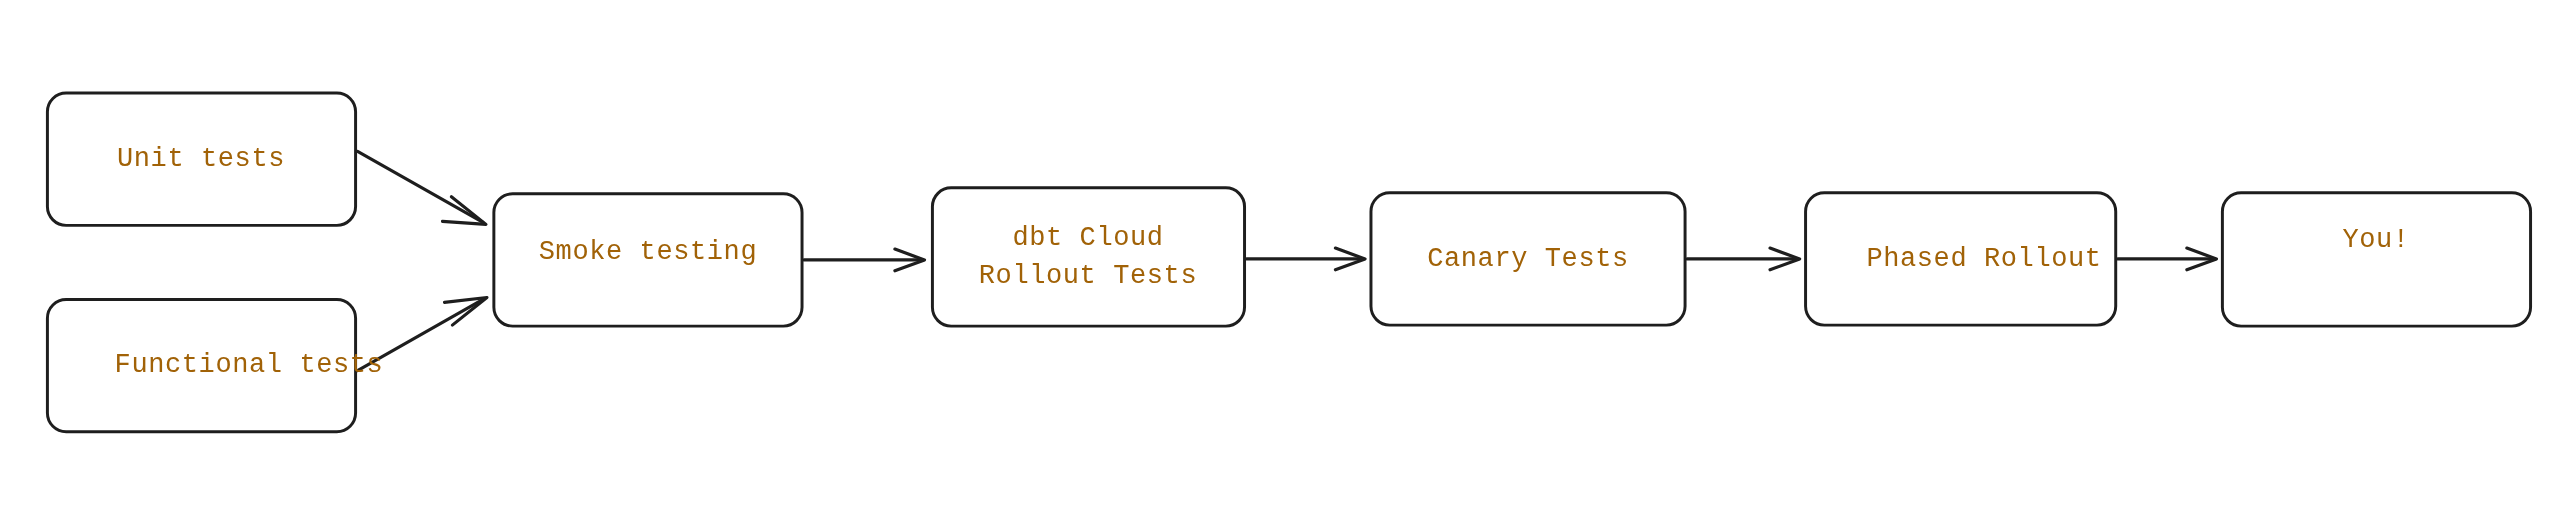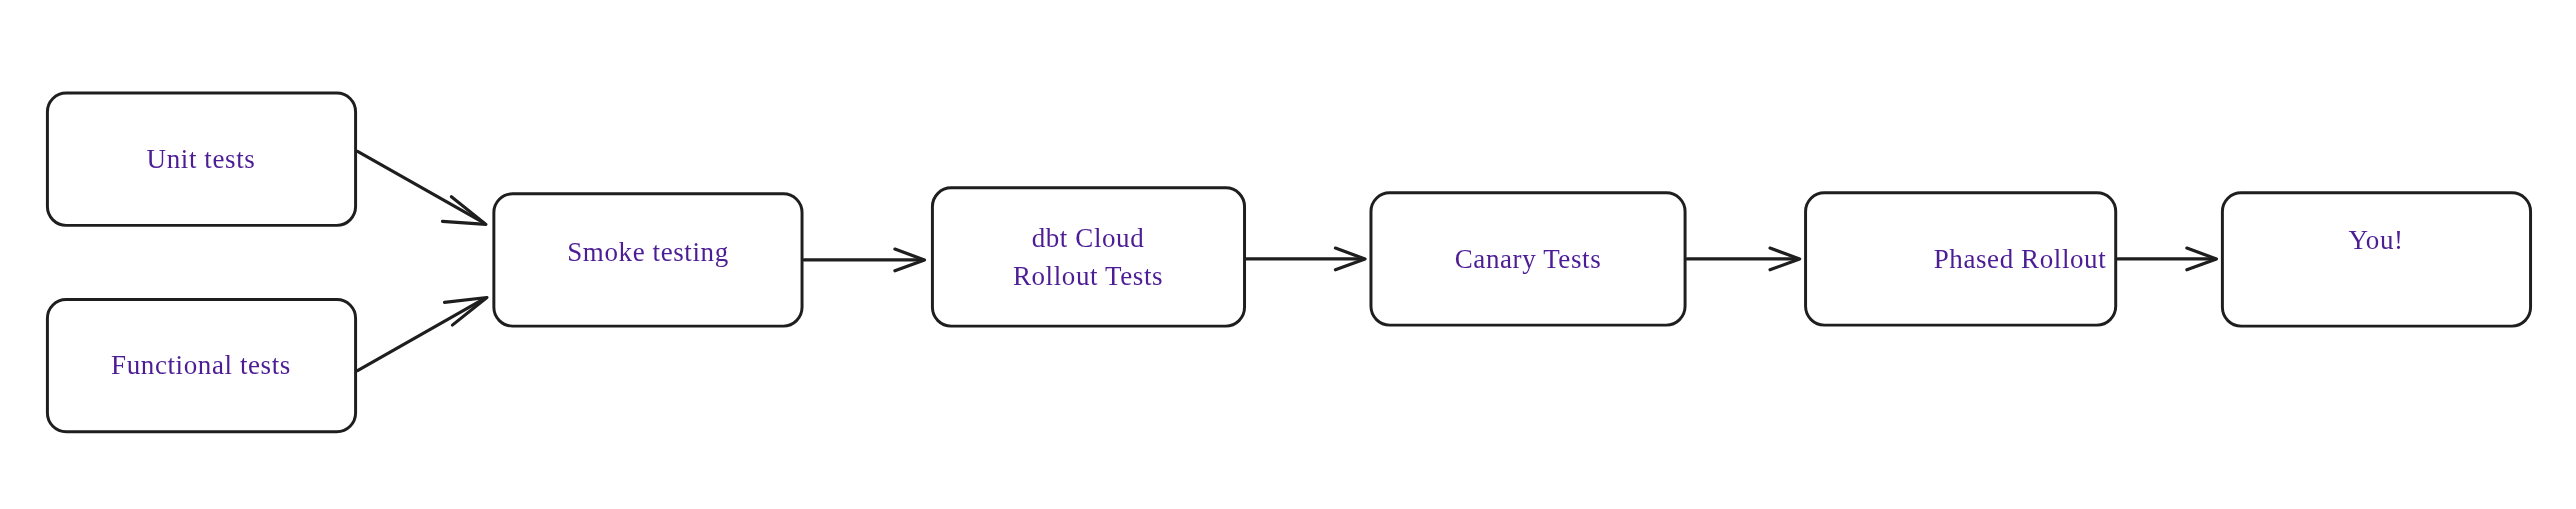--- a/index.html
+++ b/index.html
@@ -46,22 +46,22 @@
     stroke-linecap: round;
     stroke-linejoin: round;
   }
   .node-label {
     position: absolute;
     display: flex;
     flex-direction: column;
     align-items: center;
     justify-content: center;
     text-align: center;
-    color: #4c1d95;
-    font-family: Liberation Serif, serif;
+    color: #a16207;
+    font-family: Liberation Mono, monospace;
     font-size: 27px;
     line-height: 1.42;
     letter-spacing: 0.6px;
     white-space: pre;
     pointer-events: none;
   }
   .node-label .line {
     display: block;
   }
 </style>
@@ -109,38 +109,38 @@
     <rect class="node-shape" x="1388" y="195" width="318" height="134" rx="19" ry="19"></rect>
     <rect class="node-shape" x="1828" y="195" width="314" height="134" rx="19" ry="19"></rect>
     <rect class="node-shape" x="2250" y="195" width="312" height="135" rx="19" ry="19"></rect>
 
   </svg>
 
   <div class="node-label" style="left:47px; top:93px; width:308px; height:132px;">
     <span class="line">Unit tests</span>
   </div>
 
-  <div class="node-label" style="left:47px; top:299px; width:308px; height:132px;">
+  <div class="node-label" style="left:47px; top:299px; width:308px; height:132px;padding-left:48px;">
     <span class="line">Functional tests</span>
   </div>
 
   <div class="node-label" style="left:494px; top:186px; width:308px; height:132px;justify-content:center;">
     <span class="line">Smoke testing</span>
   </div>
 
   <div class="node-label" style="left:932px; top:188px; width:312px; height:138px;">
     <span class="line">dbt Cloud</span>
     <span class="line">Rollout Tests</span>
   </div>
 
   <div class="node-label" style="left:1371px; top:193px; width:314px; height:132px;border-radius:9px;">
     <span class="line">Canary Tests</span>
   </div>
 
-  <div class="node-label" style="left:1806px; top:193px; width:356px; height:132px;padding-left:36px;">
+  <div class="node-label" style="left:1806px; top:193px; width:356px; height:132px;">
     <span class="line">Phased Rollout</span>
   </div>
 
   <div class="node-label" style="left:2222px; top:193px; width:308px; height:94px;">
     <span class="line">You!</span>
   </div>
 
 </div>
 
 

